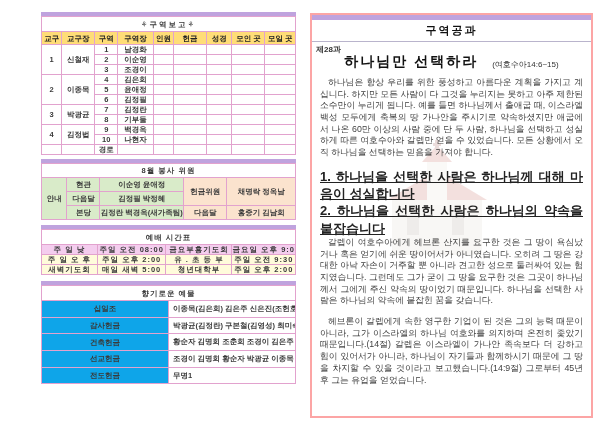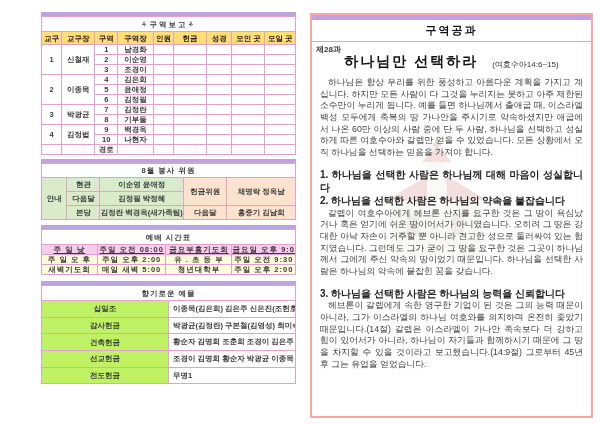--- a/index.html
+++ b/index.html
@@ -19,24 +19,24 @@
   }
   td.title-cell{font-size:9.5px;letter-spacing:3px;color:#111;height:14px;background:#fff;}
   td.flowered{letter-spacing:2px;}
   .report .hdr td{background:#ffdd77;height:12px;font-size:7.5px;color:#222;}
   .report .r td{height:9px;}
   .vol td{height:13px;}
   .vol .green{background:#d9ebc9;}
   .vol .peach{background:#fbe3ce;}
   .sched .hdr td{background:#bdd7ee;height:11px;letter-spacing:4px;}
   .sched .r td{height:9px;letter-spacing:1px;}
-  .sched .r.pink td{background:#f4cdee;text-decoration:underline;}
+  .sched .r.pink td{background:#f4cdee;}
   .sched .r.yellow td{background:#fffbdb;}
   .off td{white-space:normal;}
-  .off td.lbl{background:#bef264;width:16%;}
+  .off td.lbl{background:#0ea5e9;width:16%;}
   .off td.names{text-align:left;padding:2px 4px;line-height:1.55;font-weight:bold;}
   
   .page-right{
     position:absolute;left:310px;top:13px;width:283px;height:405px;
     border:2px solid #fca5a5;box-sizing:border-box;background:#fff;
   }
   .page-right .bar{height:5px;background:#bfa3de;}
   .gp-title{
     text-align:center;font-size:11px;font-weight:bold;color:#111;
     padding:3px 0 3px 0;border-bottom:1px solid #b9b4cc;letter-spacing:2px;
@@ -44,21 +44,21 @@
   }
   .lesson-no{font-size:8px;font-weight:bold;padding:2px 4px 0 4px;position:relative;z-index:2;}
   .lesson-line{display:flex;align-items:flex-end;justify-content:center;margin-top:-2px;position:relative;z-index:2;}
   .lesson-title{font-size:14px;font-weight:bold;letter-spacing:2px;color:#111;}
   .scripture{font-size:8px;margin-left:14px;padding-bottom:1px;color:#333;}
   .body-text{
     position:relative;z-index:2;padding:6px 8px 0 8px;font-size:8.8px;line-height:1.33;
     text-align:justify;color:#3f3f3f;
   }
   .body-text p{margin:0 0 9px 0;text-indent:8px;}
-  .body-text h4{margin:0;font-size:10px;color:#222;}
+  .body-text h4{margin:0;font-size:13px;color:#222;text-decoration:underline;}
   .watermark{position:absolute;left:60px;top:125px;opacity:0.16;z-index:1;}
 </style>
 </head>
 <body>
 
 <div class="page-left">
 
   <div class="bar"></div>
   <table class="tbl report blk">
     <colgroup>
@@ -316,17 +316,16 @@
   <div class="lesson-line">
     <span class="lesson-title">하나님만 선택하라</span>
     <span class="scripture">(여호수아14:6~15)</span>
   </div>
 
   <div class="body-text">
     <p>하나님은 항상 우리를 위한 풍성하고 아름다운 계획을 가지고 계십니다. 하지만 모든 사람이 다 그것을 누리지는 못하고 아주 제한된 소수만이 누리게 됩니다. 예를 들면 하나님께서 출애굽 때, 이스라엘백성 모두에게 축복의 땅 가나안을 주시기로 약속하셨지만 애굽에서 나온 60만 이상의 사람 중에 단 두 사람, 하나님을 선택하고 성실하게 따른 여호수아와 갈렙만 얻을 수 있었습니다. 모든 상황에서 오직 하나님을 선택하는 믿음을 가져야 합니다.</p>
     <h4>1. 하나님을 선택한 사람은 하나님께 대해 마음이 성실합니다</h4>
     <h4>2. 하나님을 선택한 사람은 하나님의 약속을 붙잡습니다</h4>
     <p>갈렙이 여호수아에게 헤브론 산지를 요구한 것은 그 땅이 욕심났거나 혹은 얻기에 쉬운 땅이어서가 아니였습니다. 오히려 그 땅은 강대한 아낙 자손이 거주할 뿐 아니라 견고한 성으로 둘러싸여 있는 험지였습니다. 그런데도 그가 굳이 그 땅을 요구한 것은 그곳이 하나님께서 그에게 주신 약속의 땅이었기 때문입니다. 하나님을 선택한 사람은 하나님의 약속에 붙잡힌 꿈을 갖습니다.</p>
-    <h4>3. 하나님을 선택한 사람은 하나님의 능력을 신뢰합니다</h4>
     <p>헤브론이 갈렙에게 속한 영구한 기업이 된 것은 그의 능력 때문이 아니라, 그가 이스라엘의 하나님 여호와를 의지하며 온전히 좇았기 때문입니다.(14절) 갈렙은 이스라엘이 가나안 족속보다 더 강하고 힘이 있어서가 아니라, 하나님이 자기들과 함께하시기 때문에 그 땅을 차지할 수 있을 것이라고 보고했습니다.(14:9절) 그로부터 45년 후 그는 유업을 얻었습니다.</p>
 
   </div>
 </div>
 
 </body></html>

